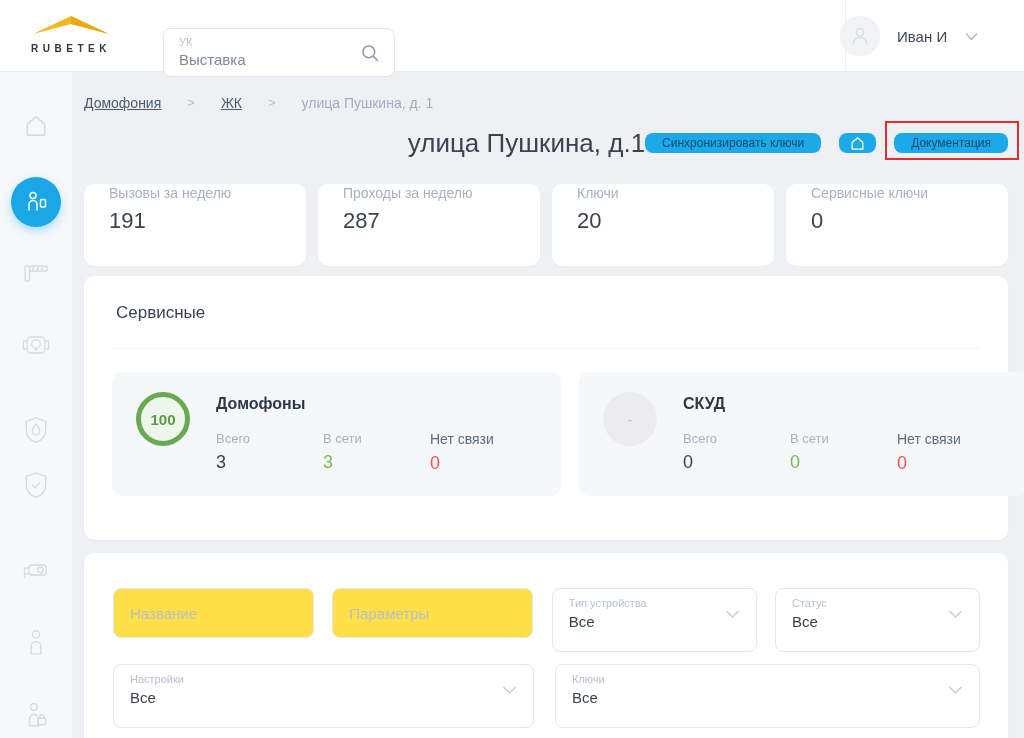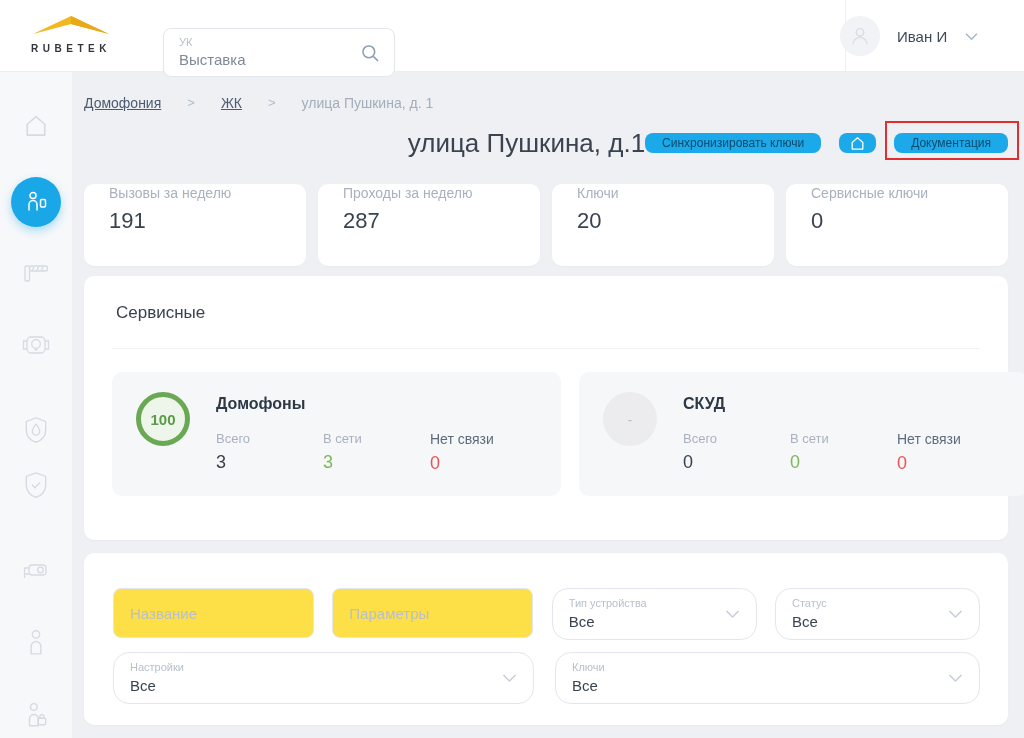--- a/index.html
+++ b/index.html
@@ -93,21 +93,21 @@
   .filter-panel { margin-top:13px; background:#fff; border-radius:10px; padding:35px 28px 21px 29px; box-shadow:0 1px 2px rgba(30,40,60,.03); }
   .filter-row { display:flex; justify-content:space-between; }
   .filter-row + .filter-row { margin-top:12px; }
   .text-input {
     height:50px; border:1px solid #e3e6ec; border-radius:8px; background:#fde047;
     padding:0 16px; font-size:15px; color:#3a4554; font-family:inherit; outline:none;
   }
   .text-input::placeholder { color:#b8bfcb; }
   .w-200 { width:201px; }
   .select-box {
-    height:52px; border:1px solid #e3e6ec; border-radius:16px; background:#fff;
+    height:64px; border:1px solid #e3e6ec; border-radius:8px; background:#fff;
     padding:8px 40px 8px 16px; position:relative; cursor:pointer;
   }
   .w-205 { width:205px; }
   .w-421 { width:421px; }
   .w-425 { width:425px; }
   .select-label { font-size:11px; color:#b8c0cc; }
   .select-value { font-size:15px; color:#39434f; margin-top:4px; }
   .select-chevron { position:absolute; right:15px; top:20px; line-height:0; }
 </style>
 </head>

